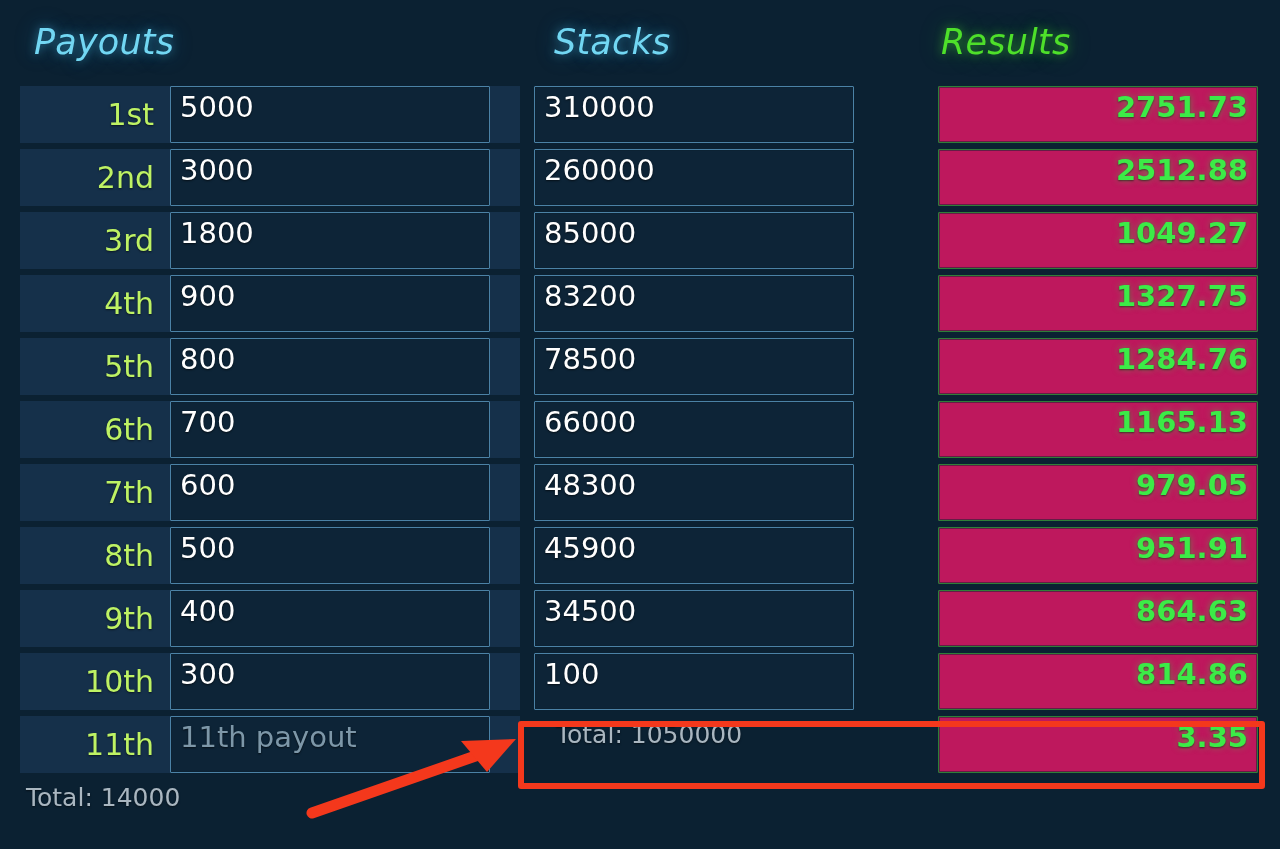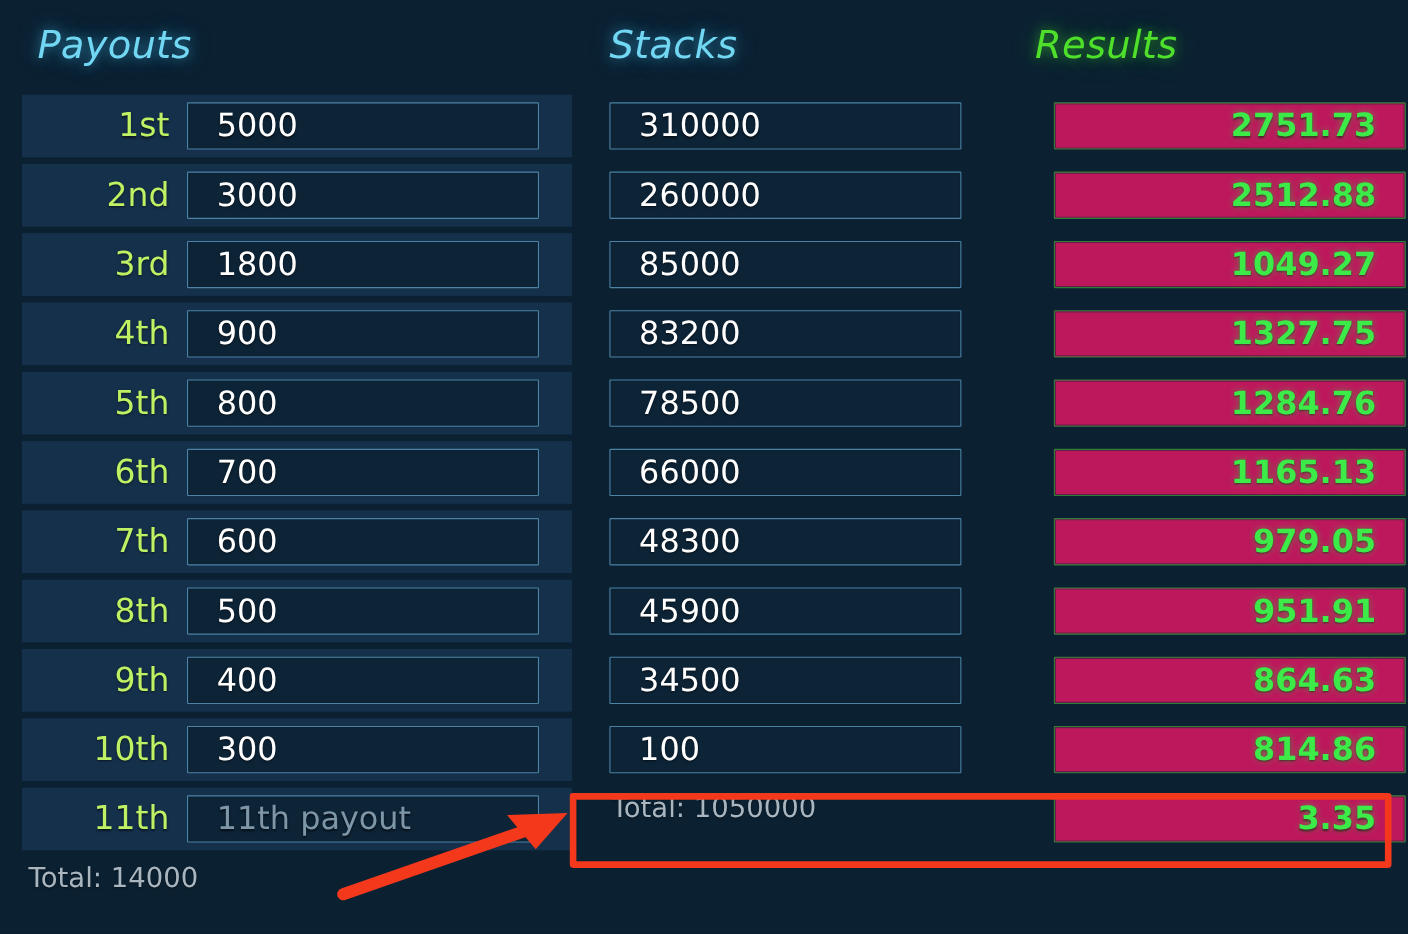--- a/index.html
+++ b/index.html
@@ -52,21 +52,20 @@
   .rows {
     position: relative;
     margin-top: 34px;
   }
   .row {
     position: relative;
     height: 57px;
     margin-bottom: 6px;
     display: flex;
     align-items: center;
-    margin-left: 20px;
   }
   .col-payouts .row {
     background: #15304a;
     margin-left: 20px;
     padding-left: 0;
   }
   .col-stacks .row, .col-results .row {
     background: transparent;
   }
 
@@ -77,27 +76,27 @@
     box-sizing: border-box;
     color: #bef264;
     font-size: 30px;
     text-shadow: 0 1px 2px rgba(0,0,0,.55);
     user-select: none;
   }
 
   
   .fld {
     box-sizing: border-box;
-    height: 43px;
+    height: 57px;
     background: #0d2437;
     border: 1px solid #4b82a6;
     color: #ffffff;
     font-size: 29px;
     font-family: "DejaVu Sans", "Liberation Sans", sans-serif;
-    padding: 0 26px;
+    padding: 0 9px;
     line-height: 41px;
     outline: none;
     border-radius: 1px;
     box-shadow: inset 0 0 0 1px rgba(12,32,48,.5);
     overflow: hidden;
     white-space: nowrap;
     text-shadow: 0 1px 2px rgba(0,0,0,.6);
   }
   .fld.payout-fld { width: 320px; }
   .fld.stack-fld  { width: 320px; margin-left: 14px; }

